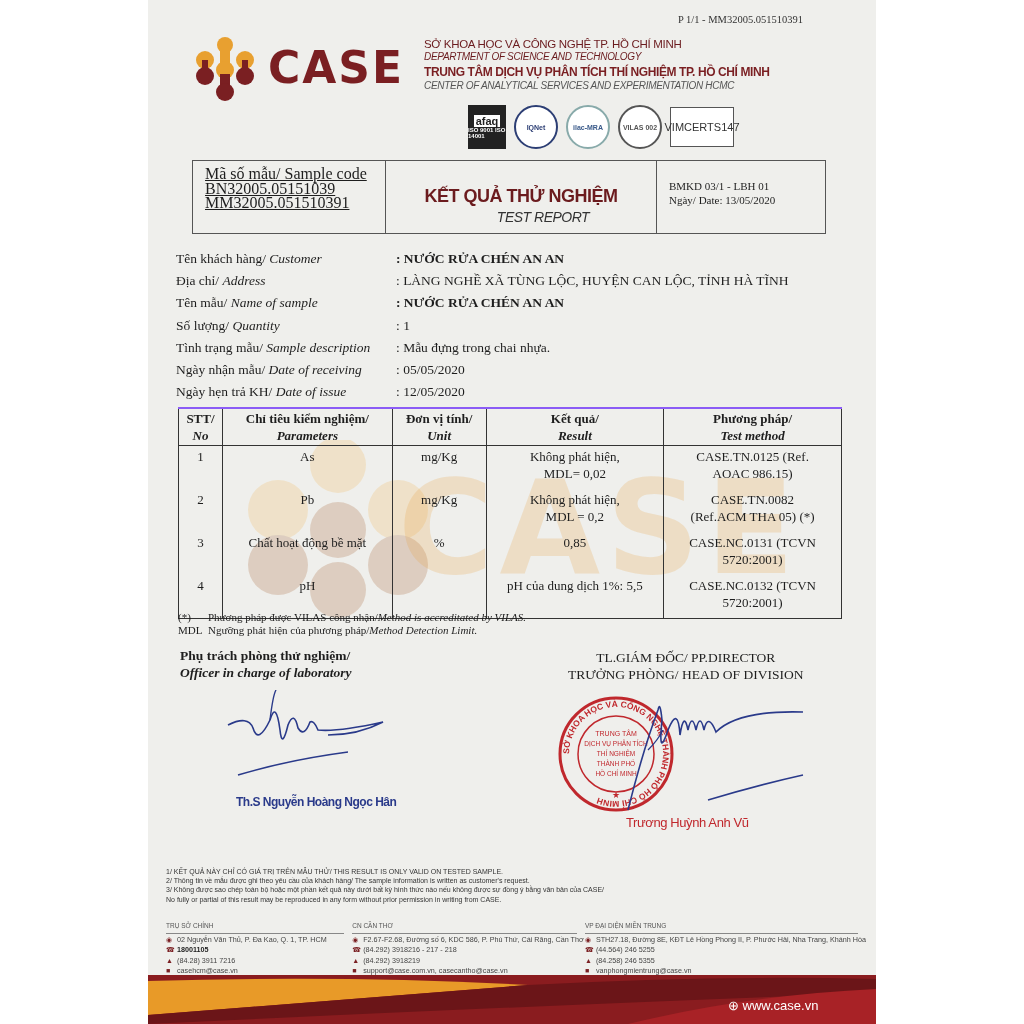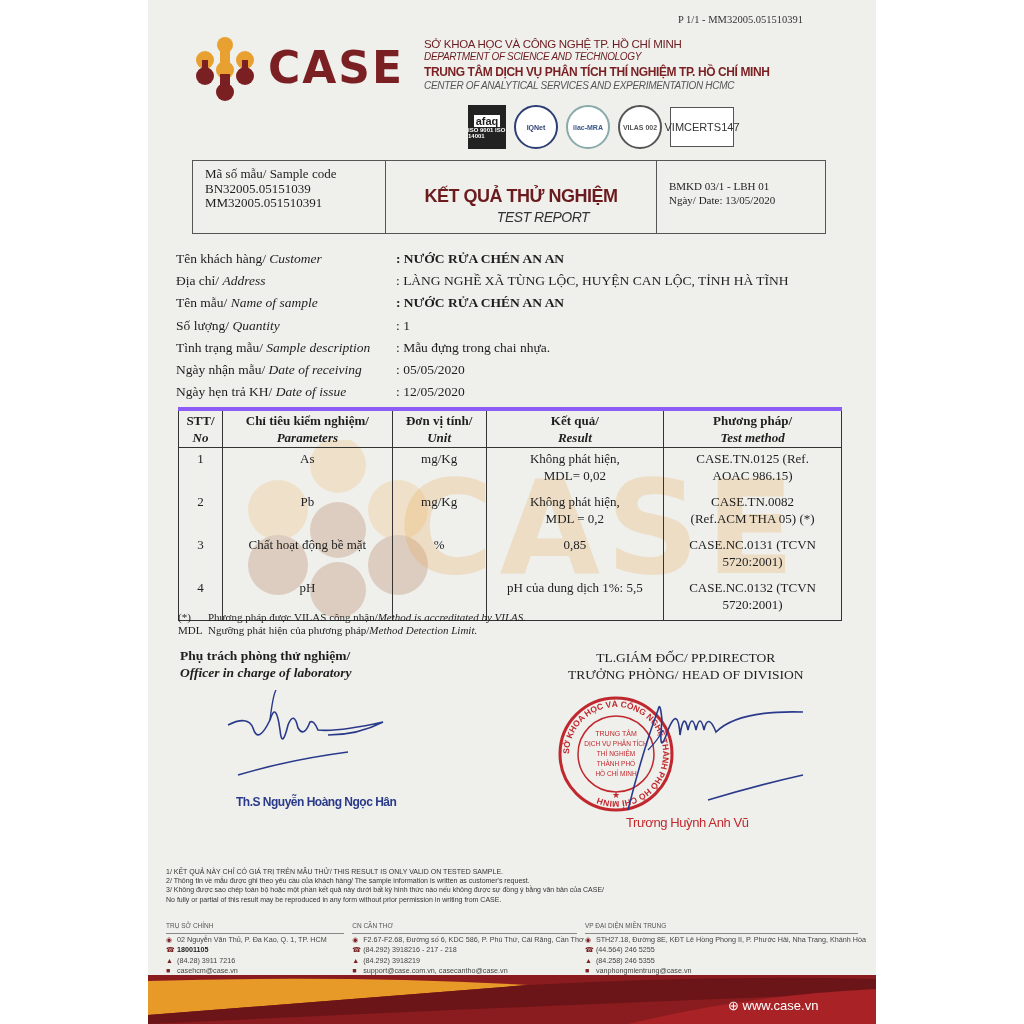--- a/index.html
+++ b/index.html
@@ -17,36 +17,36 @@
   .org .l4{font-size:10px;color:#555;font-style:italic;letter-spacing:-0.3px;margin-top:1px;}
   .certs{left:280px;top:105px;display:flex;gap:8px;align-items:center;padding-left:40px;}
   .cert{width:40px;height:40px;border-radius:50%;border:2px solid #2c3e74;display:flex;align-items:center;justify-content:center;font-family:"Liberation Sans",sans-serif;font-size:7px;font-weight:bold;color:#2c3e74;background:#fff;}
   .cert.afaq{border-radius:0;border:none;background:#222;color:#fff;width:38px;height:44px;flex-direction:column;font-size:6px;}
   .cert.afaq b{font-size:11px;background:#fff;color:#222;padding:0 2px;}
   .cert.ilac{border-color:#8aa;color:#3a5a8a;}
   .cert.vilas{border-color:#555;color:#555;}
   .vimcerts{border:1px solid #555;width:62px;height:38px;display:flex;flex-direction:row;align-items:center;justify-content:center;font-family:"Liberation Sans",sans-serif;font-size:11px;color:#333;background:#fff;}
   
   .hbox{left:44px;top:160px;width:632px;height:72px;border:1px solid #555;display:flex;}
-  .hbox .c1{width:180px;border-right:1px solid #555;padding:6px 0 0 12px;font-size:13px;line-height:14.5px;}
+  .hbox .c1{width:180px;border-right:1px solid #555;padding:6px 0 0 12px;font-size:16px;line-height:14.5px;text-decoration:underline;}
   .hbox .c2{width:270px;border-right:1px solid #555;display:flex;flex-direction:column;align-items:center;justify-content:center;}
   .hbox .c2 .t1{font-family:"Liberation Sans",sans-serif;font-weight:bold;font-size:18px;color:#6b1b1e;letter-spacing:-0.5px;margin-top:16px;}
   .hbox .c2 .t2{font-family:"Liberation Sans",sans-serif;font-style:italic;font-size:14px;color:#333;margin-top:2px;letter-spacing:-0.5px;margin-left:44px;}
   .hbox .c3{flex:1;padding:18px 0 0 12px;font-size:11px;line-height:14px;}
   
   .info{left:28px;top:248px;font-size:13.5px;line-height:22.2px;}
   .info .row{display:flex;}
   .info .lbl{width:220px;white-space:nowrap;}
   .info .lbl i{font-style:italic;}
   .info .val{white-space:nowrap;}
   .info .val.b{font-weight:bold;}
   
   .tbl{left:30px;top:407px;width:664px;border-collapse:collapse;font-size:13px;}
   .tbl th,.tbl td{border:1px solid #333;border-top:none;border-bottom:none;text-align:center;vertical-align:top;padding:0 4px;line-height:17px;}
-  .tbl thead th{border-bottom:1px solid #333;border-top:4px solid #8b5cf6;font-weight:bold;padding:1px 4px;}
+  .tbl thead th{border-bottom:1px solid #333;border-top:2px solid #8b5cf6;font-weight:bold;padding:1px 4px;}
   .tbl thead th i{font-style:italic;}
   .tbl tbody tr:last-child td{border-bottom:1px solid #333;}
   .tbl td{height:41px;padding-top:2px;}
   .wm{left:90px;top:440px;width:600px;height:180px;pointer-events:none;}
   .wm-text{left:250px;top:452px;font-family:"DejaVu Sans",sans-serif;font-weight:bold;font-size:130px;color:rgba(232,160,60,0.22);letter-spacing:6px;}
   
   .notes{left:30px;top:611px;font-size:11px;line-height:13px;}
   .notes .n{display:flex;}
   .notes .k{width:30px;}
   .sig-left{left:32px;top:647px;font-size:13.5px;font-weight:bold;line-height:17px;}

